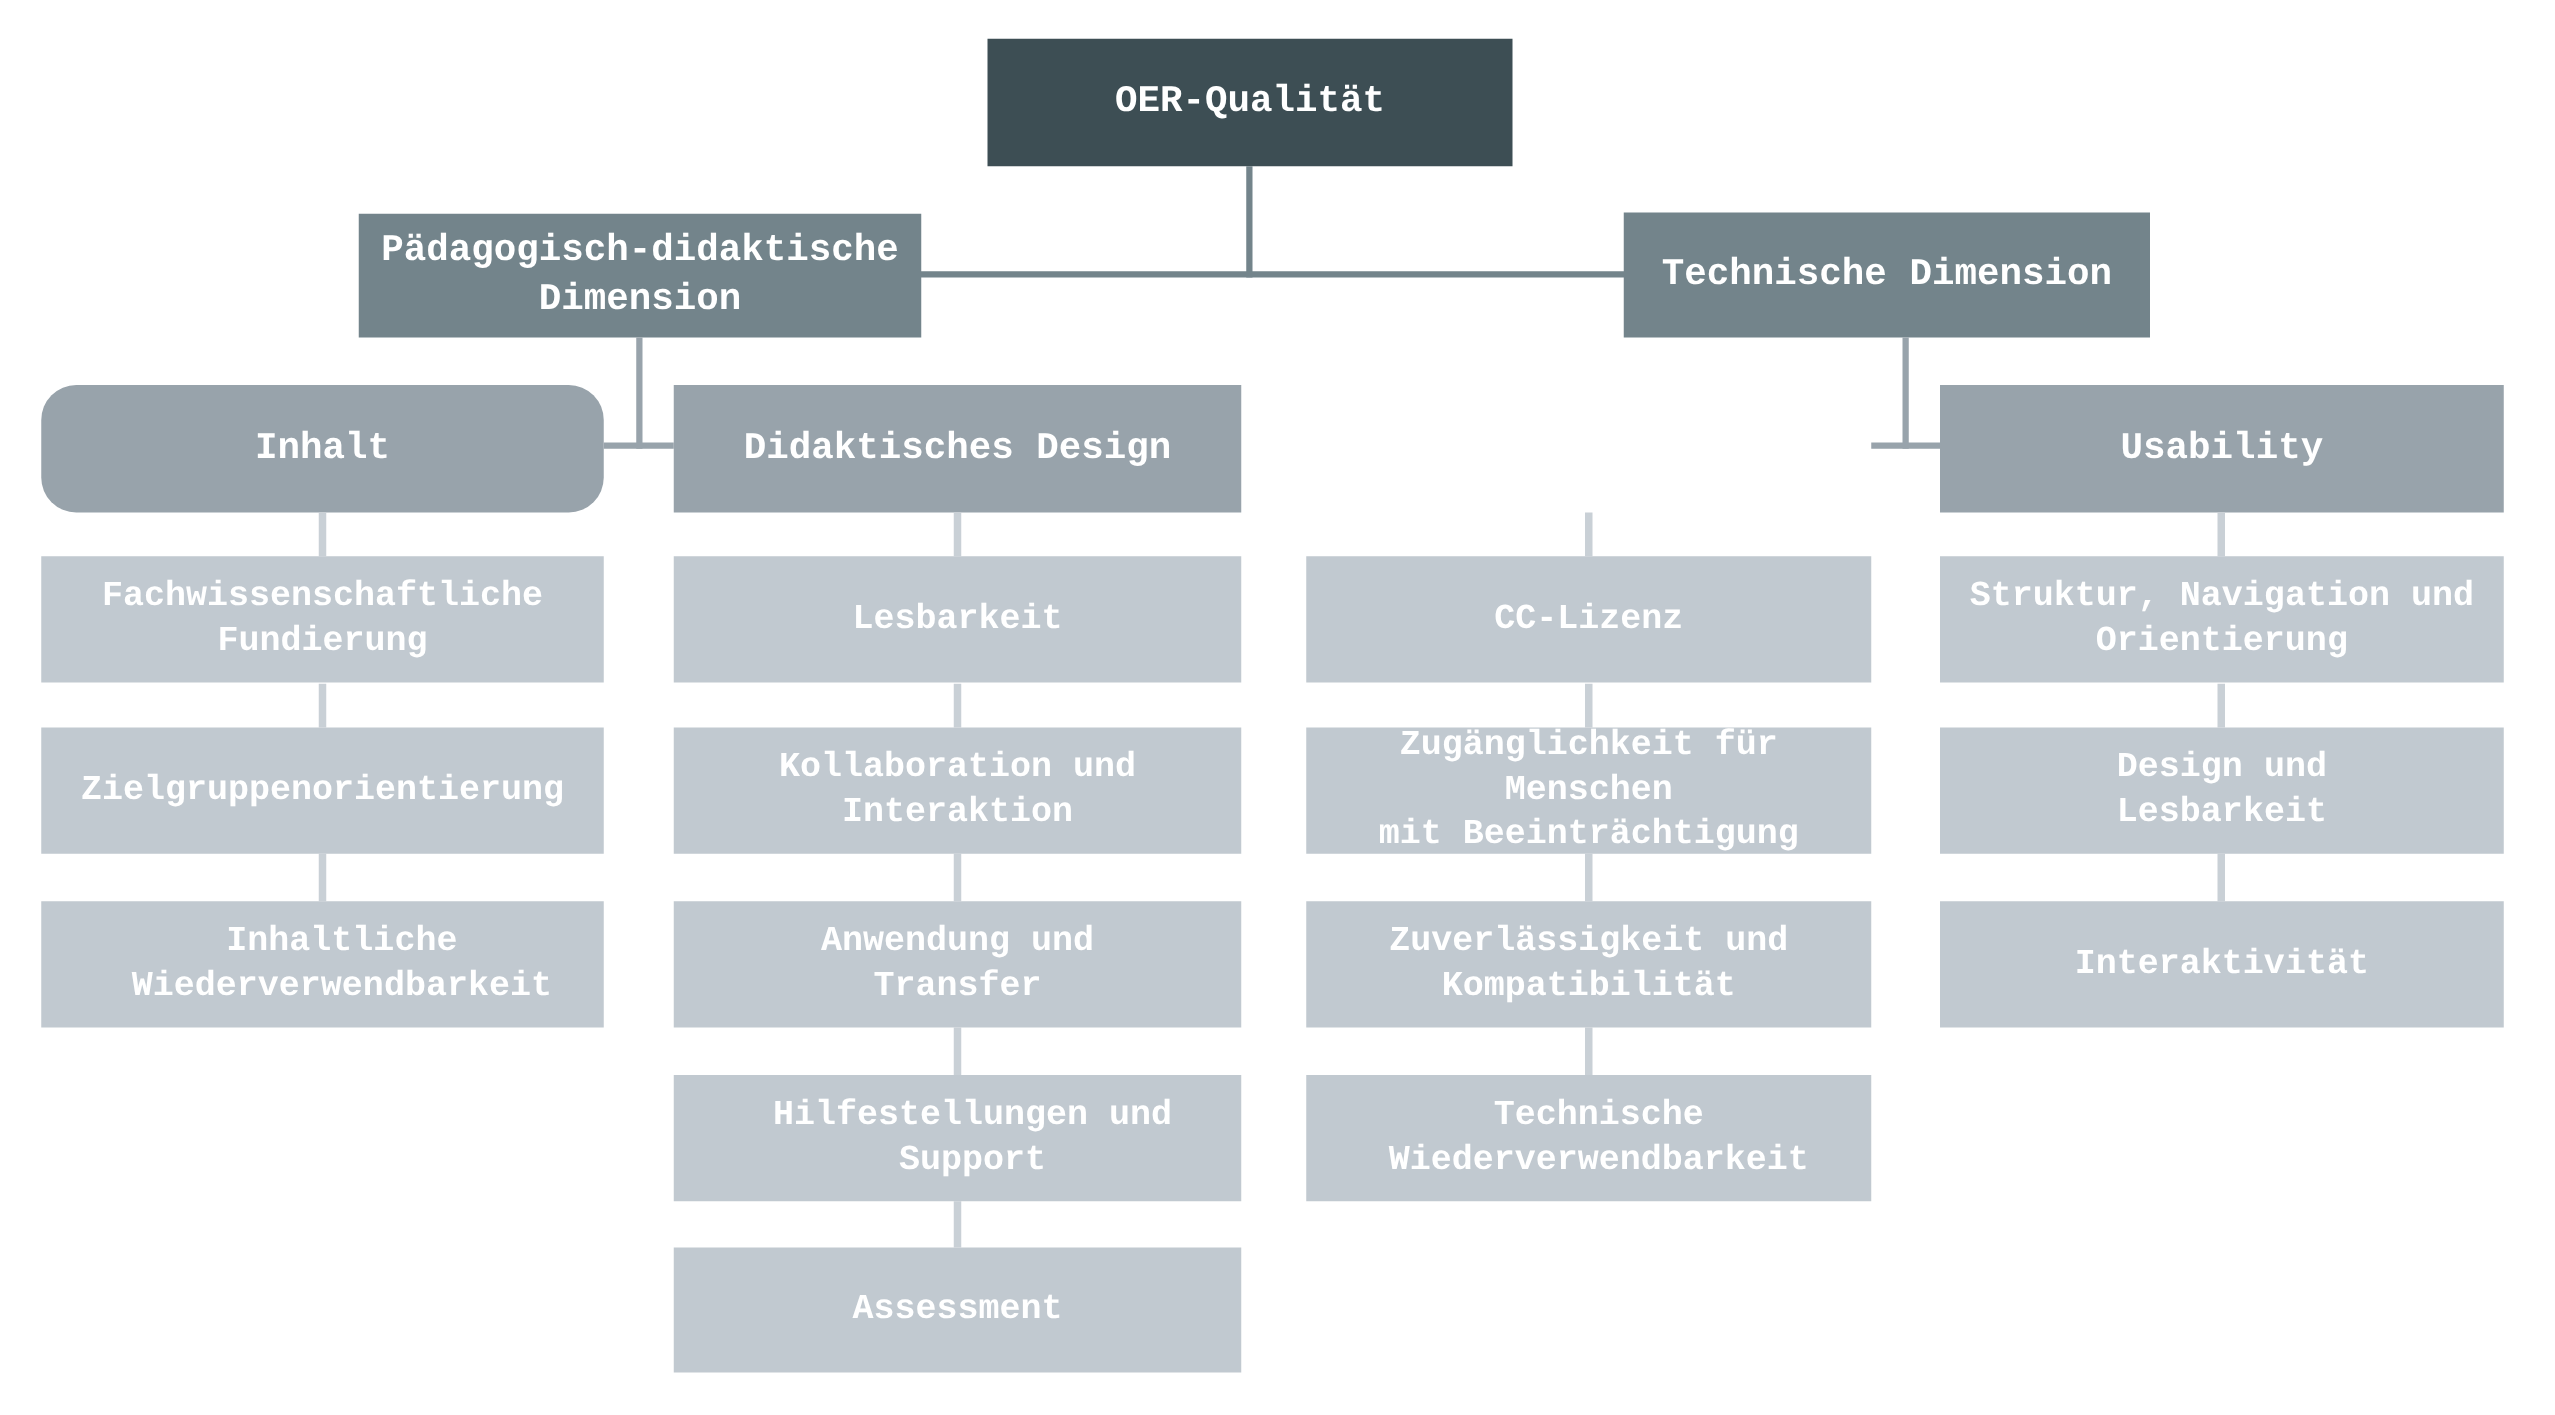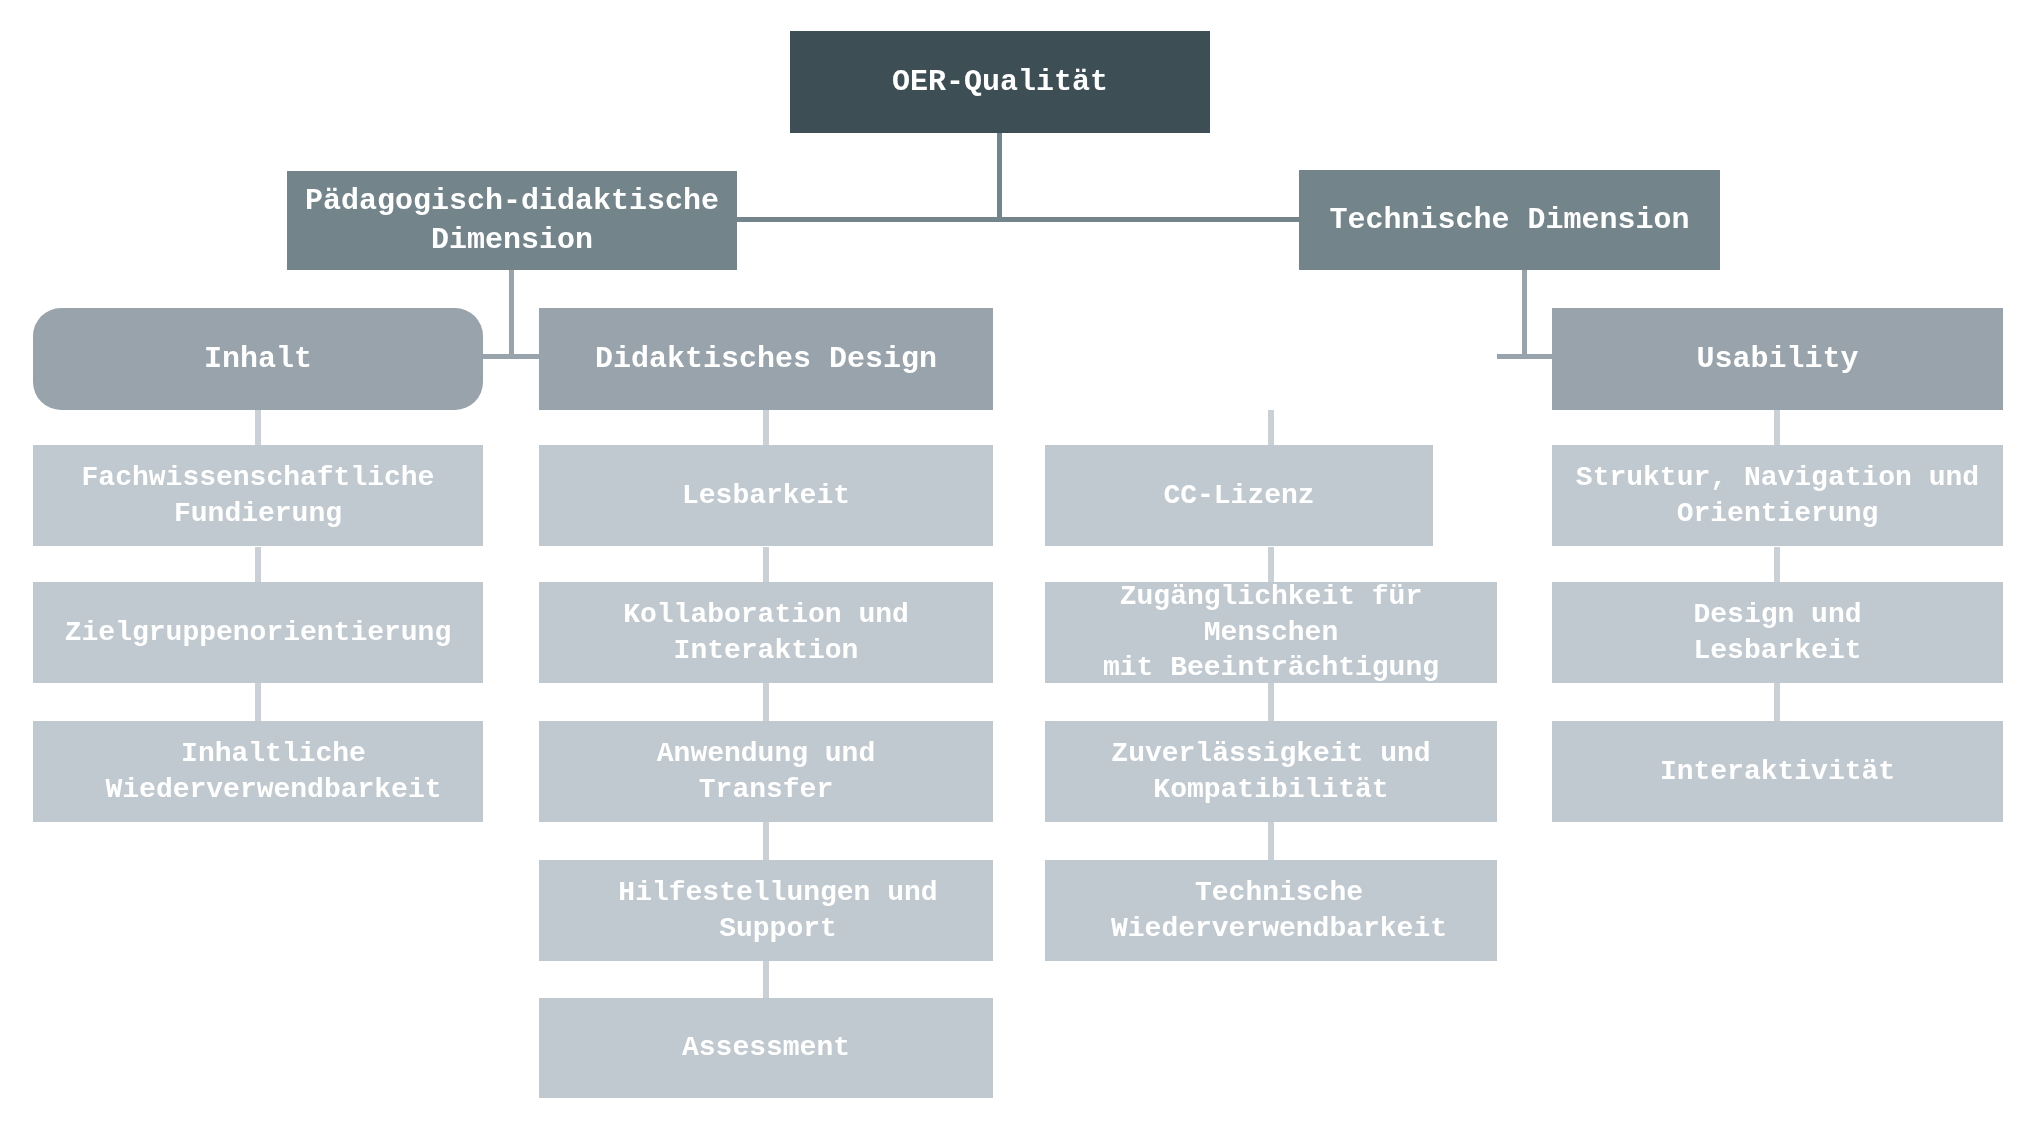--- a/index.html
+++ b/index.html
@@ -113,21 +113,21 @@
   </div>
   <div class="box item" style="left:539px; top:998px; width:454px; height:100px;">
     <span class="lbl">Assessment</span>
   </div>
 
   <div class="line light" style="left:1268px; top:410px; width:6px; height:35px;"></div>
   <div class="line light" style="left:1268px; top:547px; width:6px; height:35px;"></div>
   <div class="line light" style="left:1268px; top:683px; width:6px; height:38px;"></div>
   <div class="line light" style="left:1268px; top:822px; width:6px; height:38px;"></div>
 
-  <div class="box item" style="left:1045px; top:445px; width:388px; height:101px;">
+  <div class="box item" style="left:1045px; top:445px; width:452px; height:101px;">
     <span class="lbl">CC-Lizenz</span>
   </div>
   <div class="box item" style="left:1045px; top:721px; width:452px; height:101px;">
     <span class="lbl">Zuverlässigkeit und
 Kompatibilität</span>
   </div>
   <div class="box item" style="left:1045px; top:582px; width:452px; height:101px;">
     <span class="lbl">Zugänglichkeit für Menschen
 mit Beeinträchtigung</span>
   </div>

